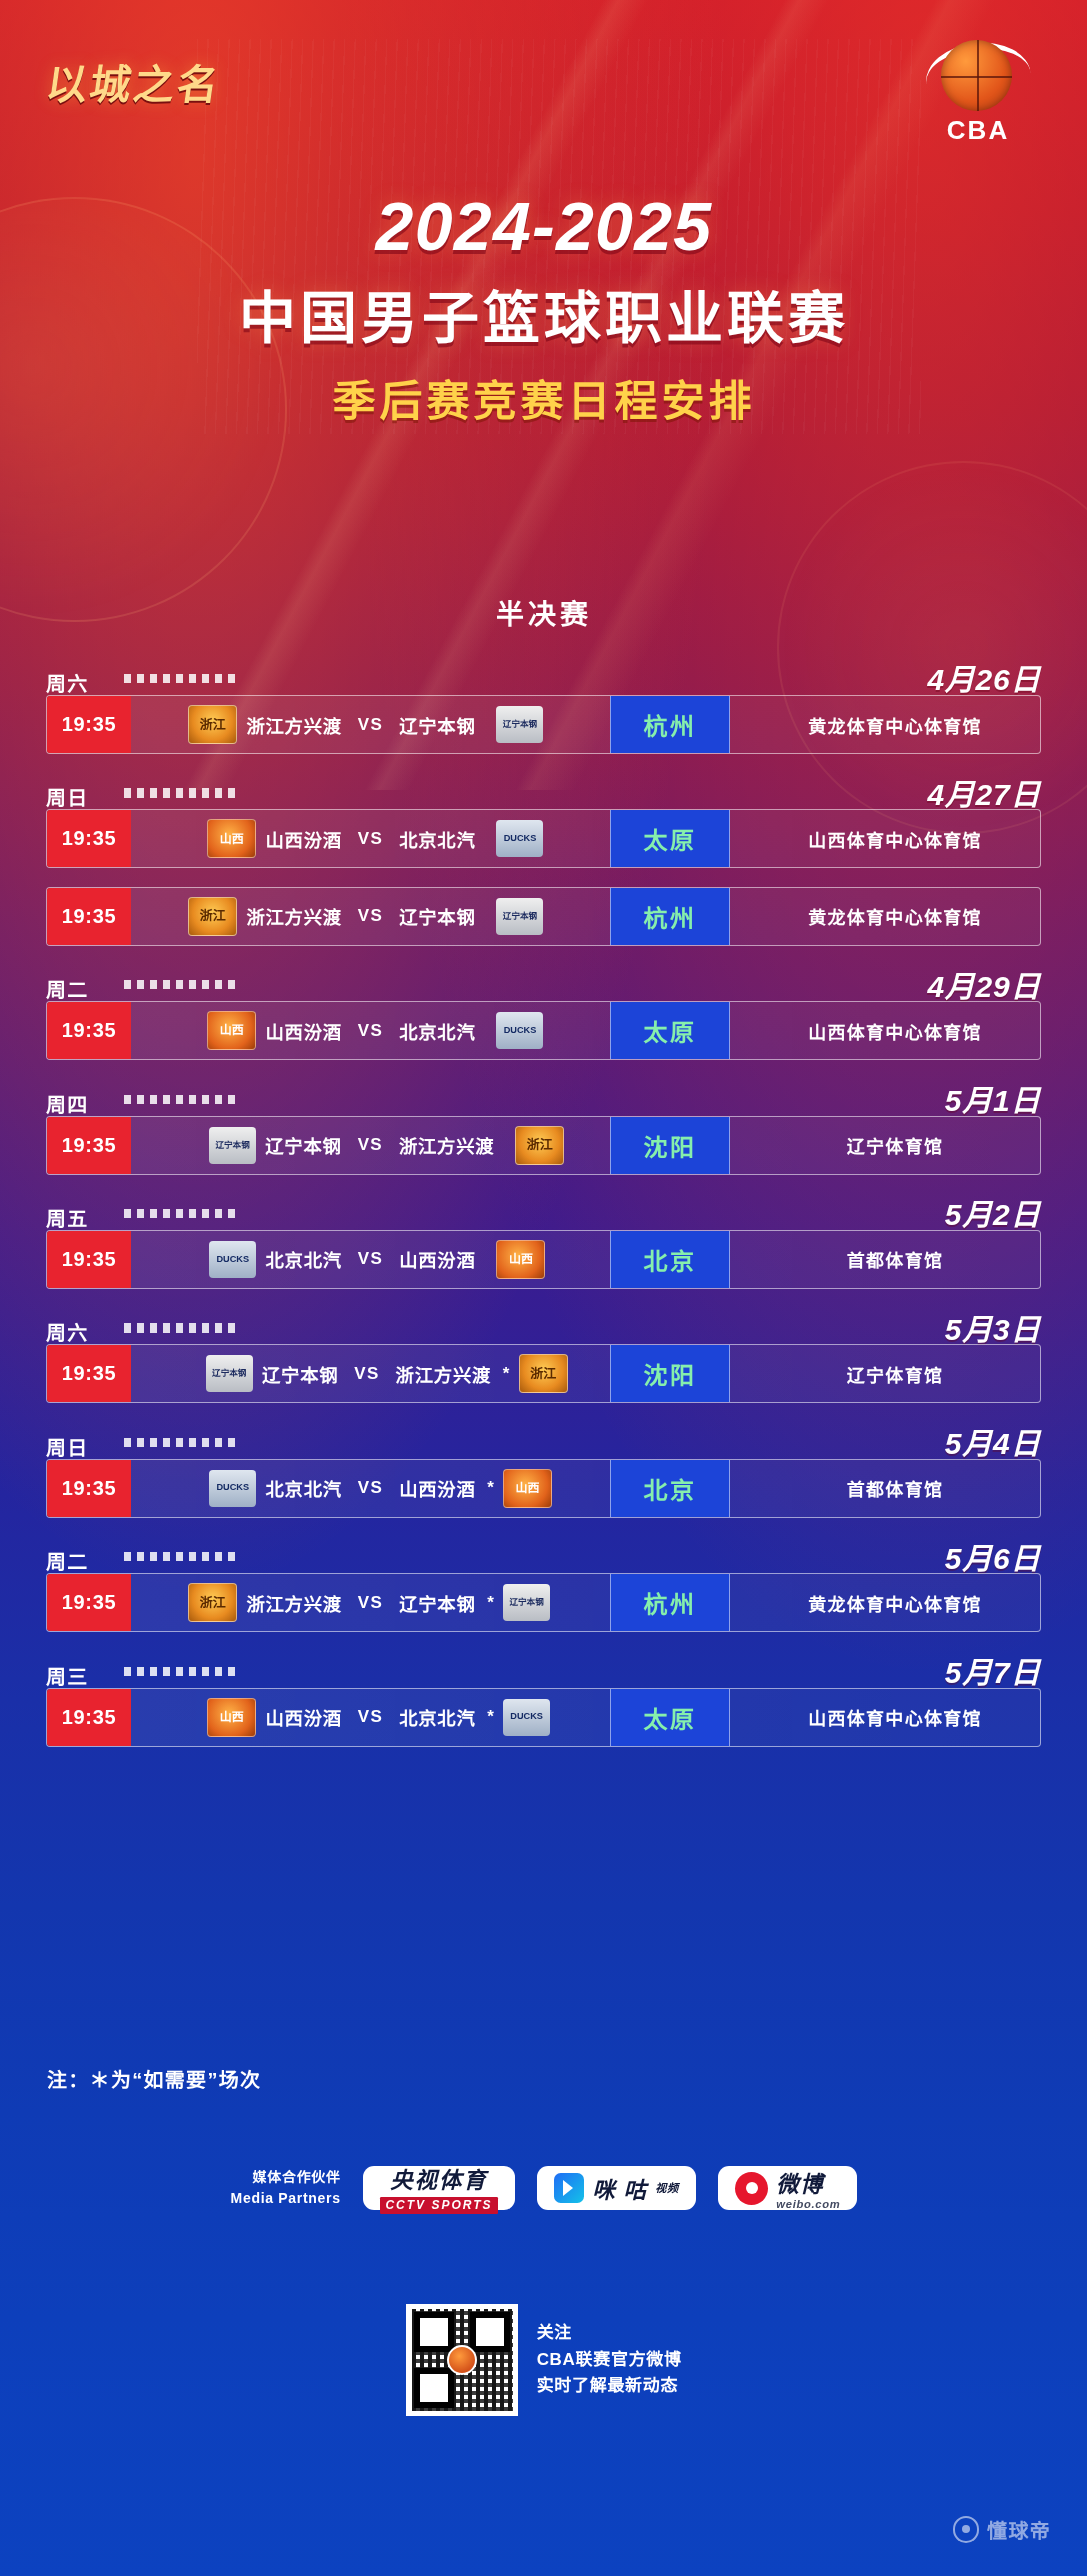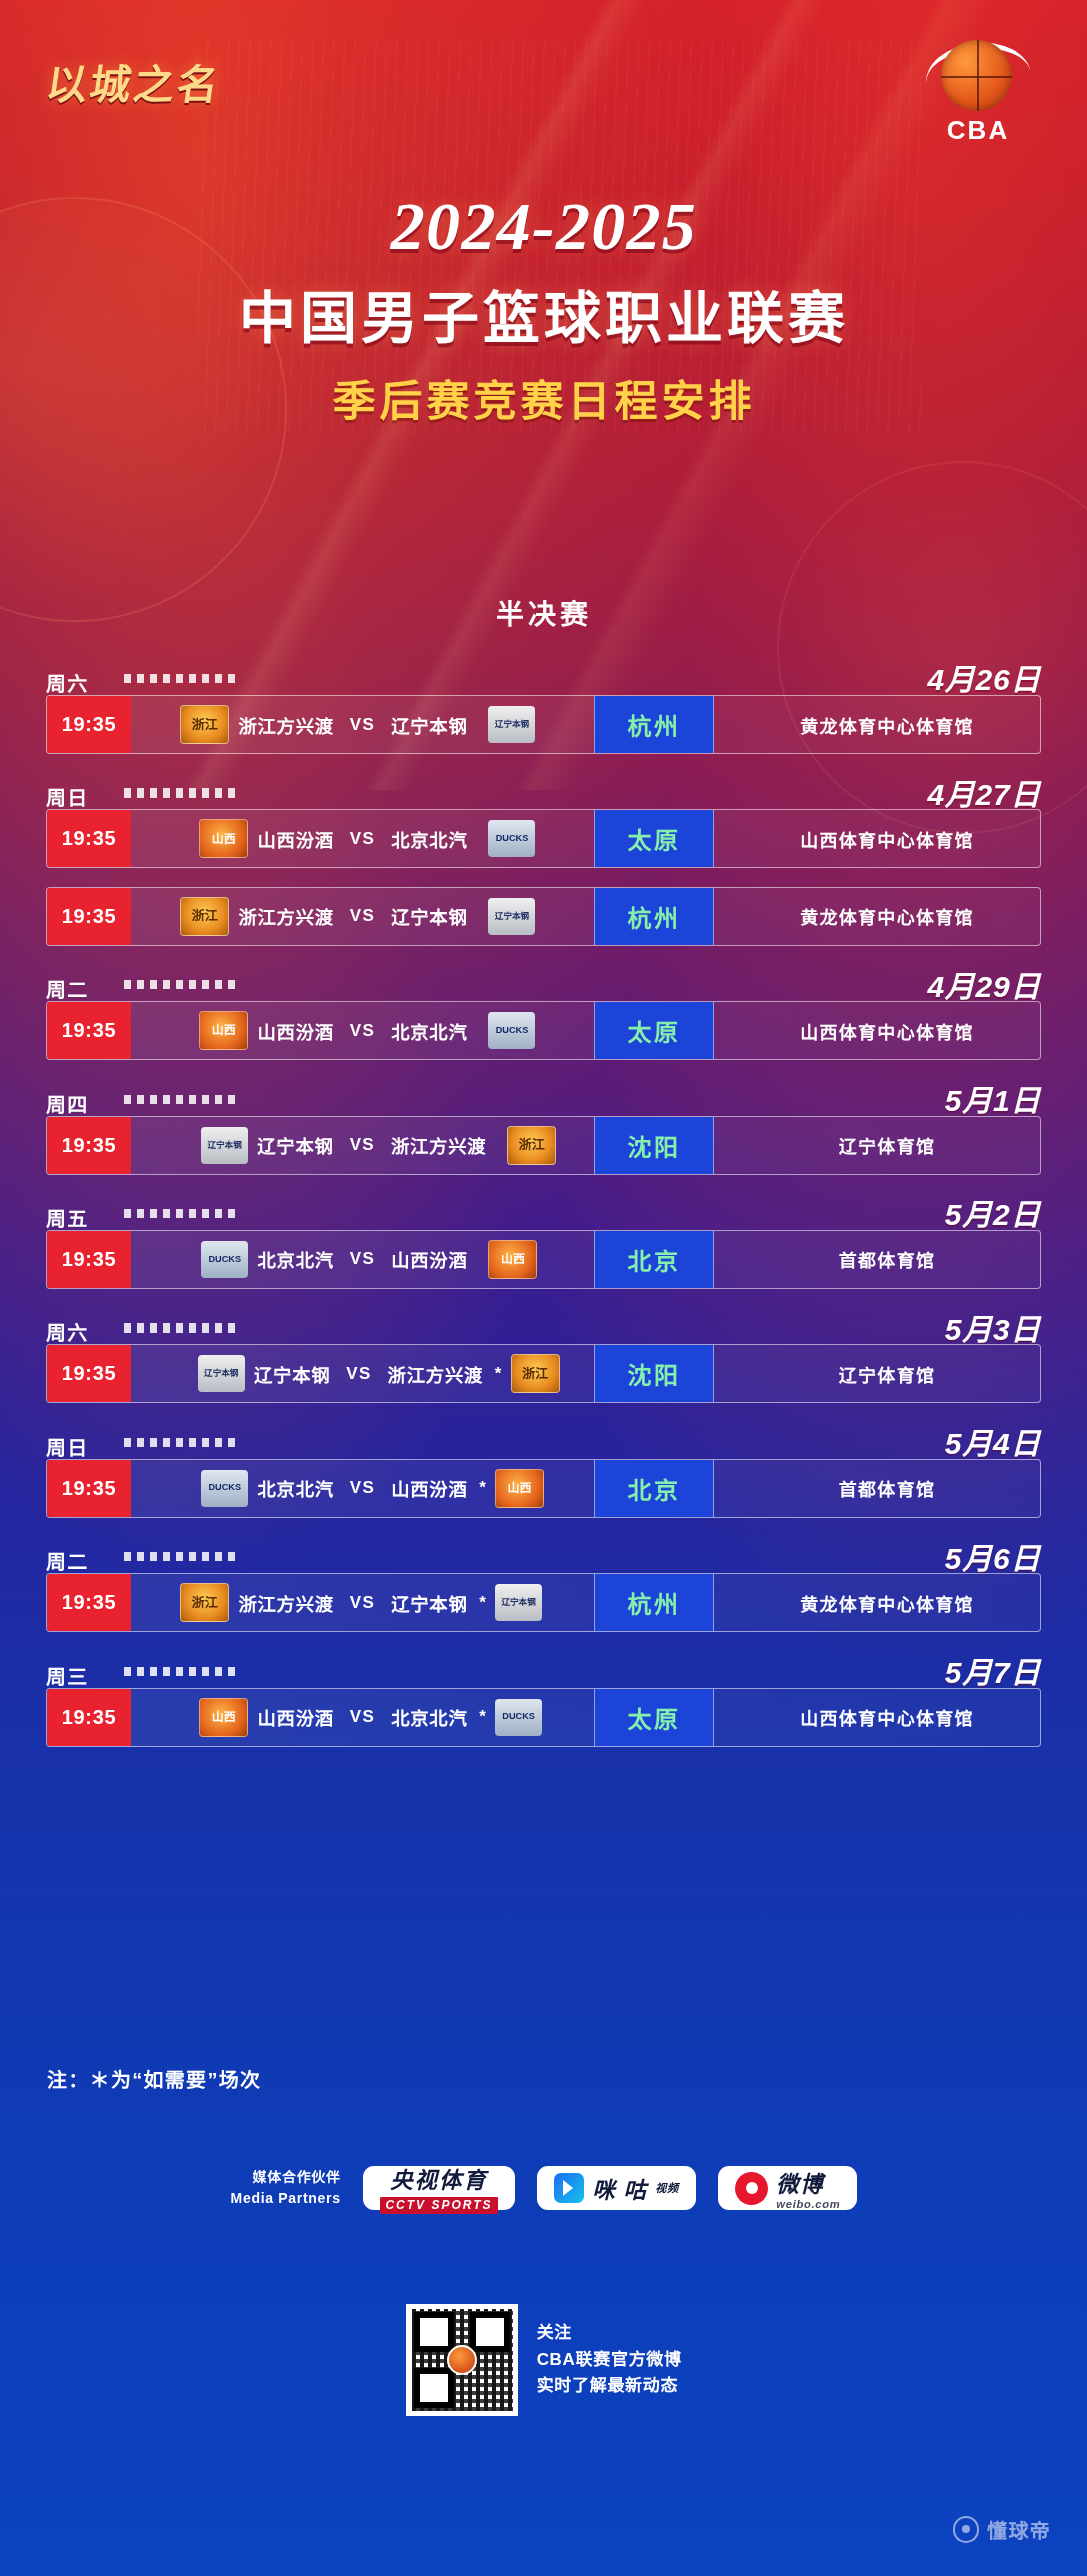--- a/index.html
+++ b/index.html
@@ -125,21 +125,21 @@
     font-family: "Liberation Sans", sans-serif;
   }
 
   .title-wrap {
     position: absolute;
     left: 0; right: 0;
     top: 191px;
     text-align: center;
   }
   .title-season {
-    font-family: Liberation Serif, serif;
+    font-family: Liberation Sans, sans-serif;
     font-weight: 800;
     font-style: italic;
     font-size: 68px;
     letter-spacing: 1.3px;
     color: #ffffff;
     text-shadow: 0 4px 0 rgba(120,0,20,.55), 0 0 20px rgba(255,160,80,.35);
     line-height: 1.05;
   }
   .title-main {
     margin-top: 9.2px;
@@ -230,21 +230,21 @@
     align-items: center;
     justify-content: center;
     letter-spacing: 0.7px;
   }
   .matchup {
     flex: 0 0 461px;
     display: flex;
     align-items: center;
     justify-content: center;
     gap: 12px;
-    padding: 0 1px;
+    padding: 0 9px;
   }
   .team {
     display: flex;
     align-items: center;
     gap: 9.2px;
     min-width: 165px;
   }
   .team.right { justify-content: flex-start; }
   .team.left { justify-content: flex-end; }
   .team-name {

